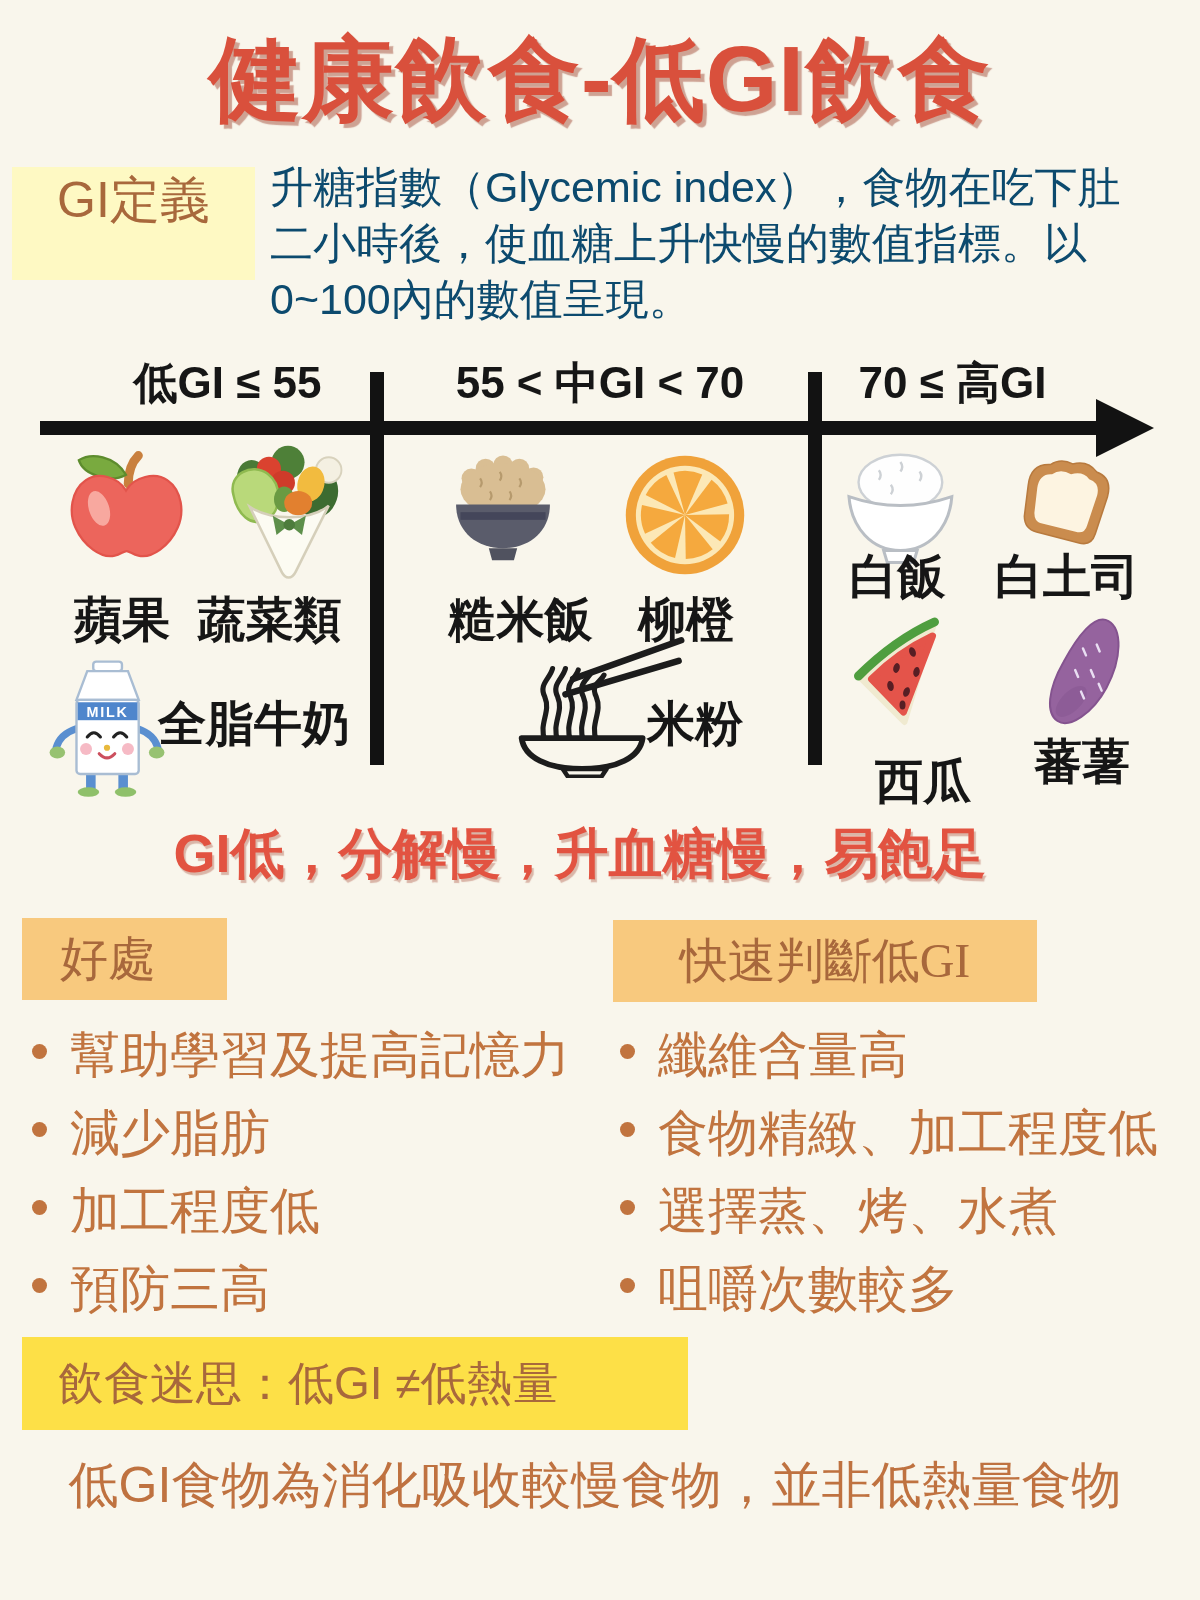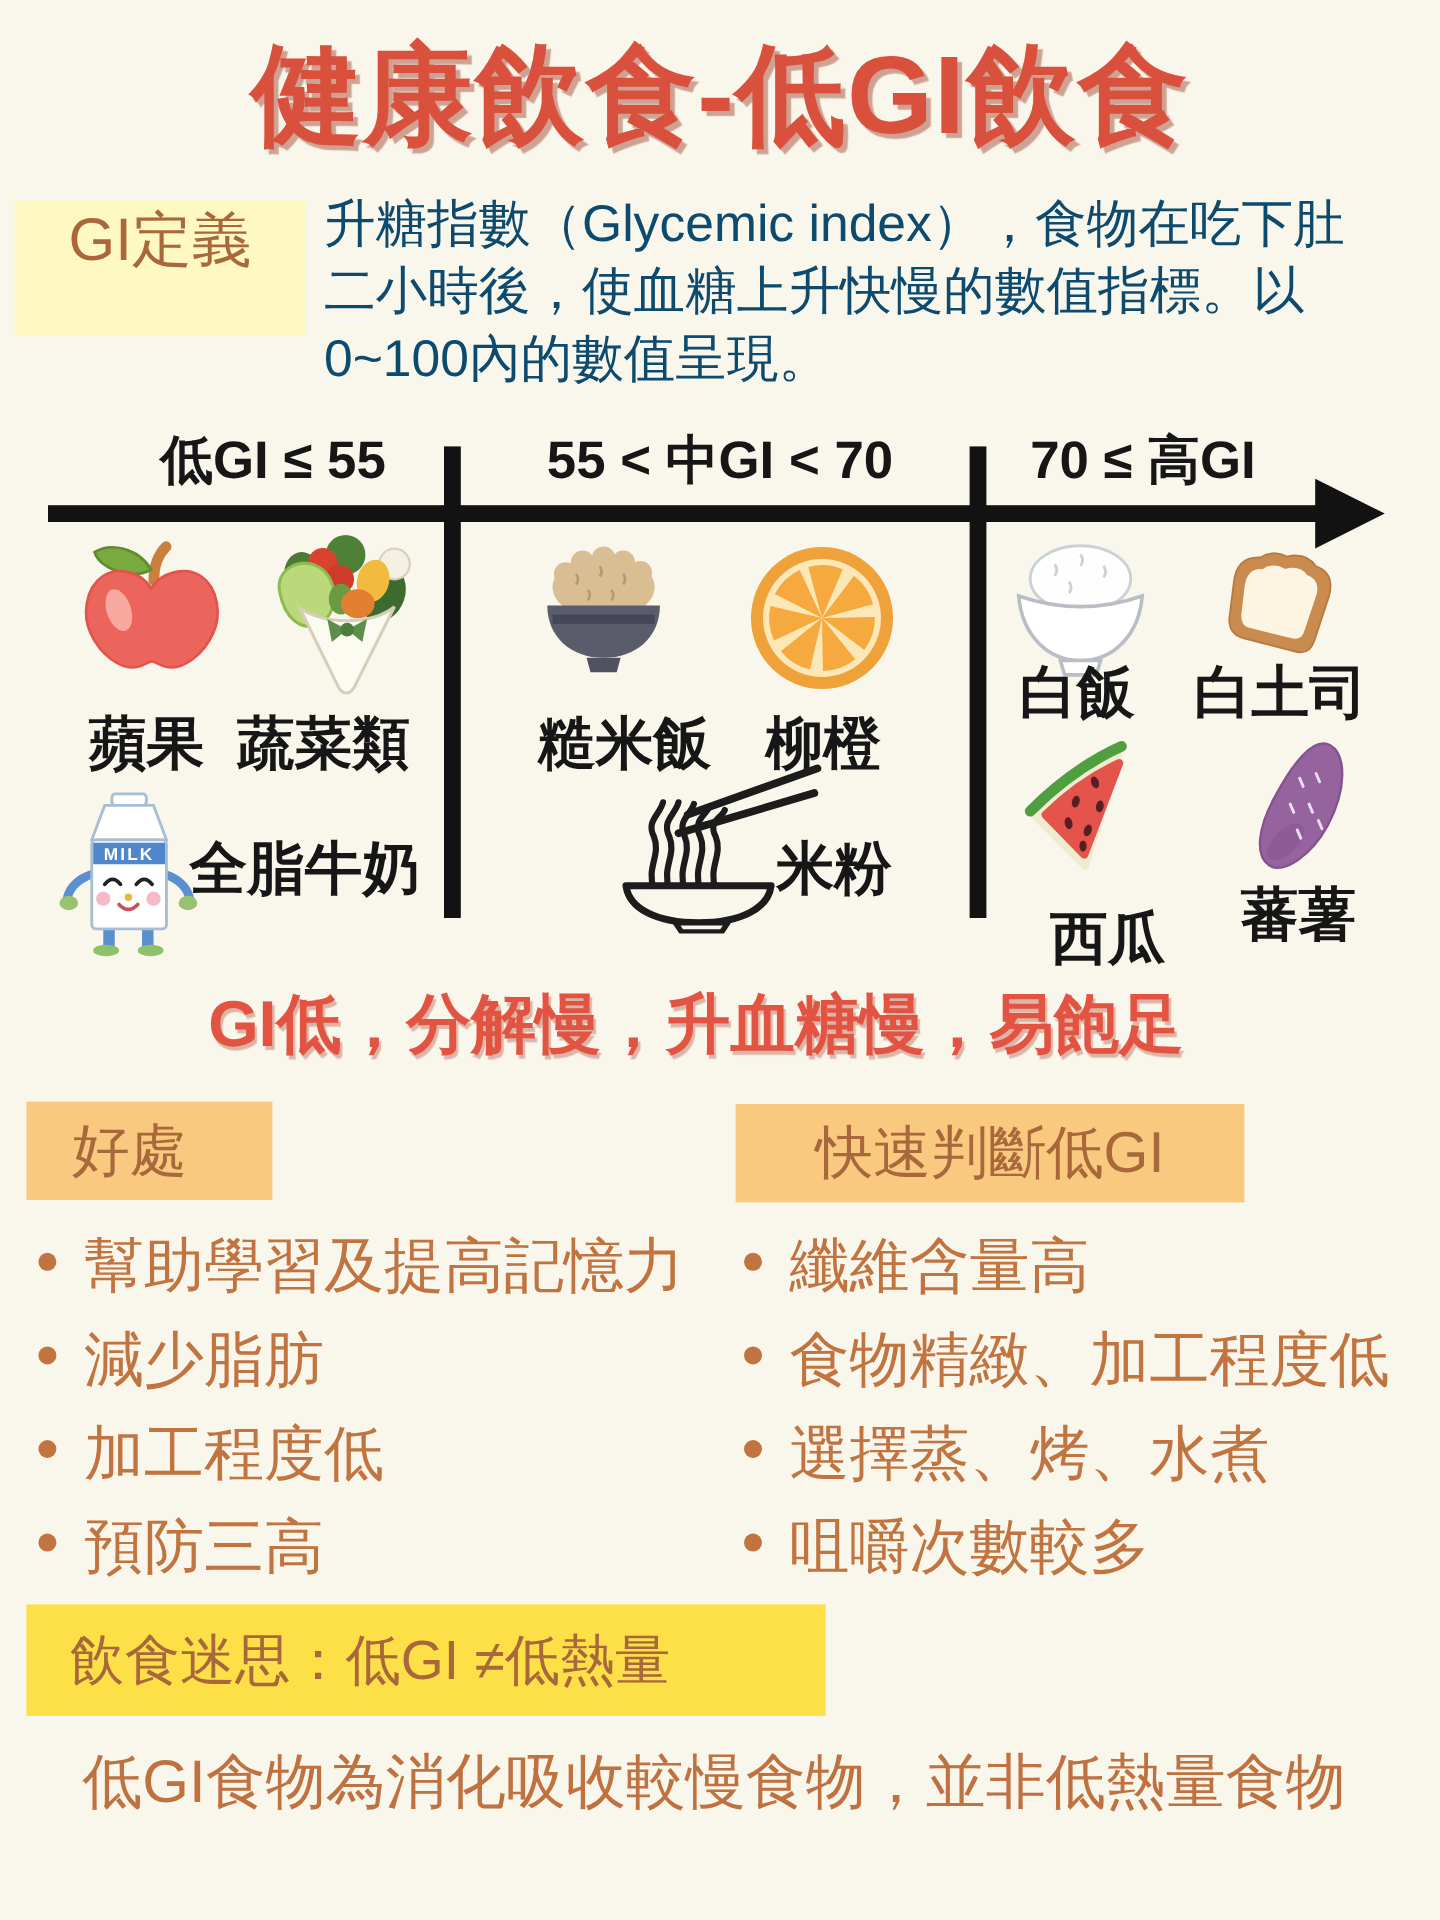--- a/index.html
+++ b/index.html
@@ -72,21 +72,21 @@
     white-space:nowrap;
   }
 
   
   .col-header{
     background:#f8c97e;color:#a8683c;
     font-size:48px;
     display:flex;align-items:center;
   }
   .benefits-header{left:22px;top:918px;width:205px;height:82px;padding-left:38px;box-sizing:border-box;}
-  .quick-header{left:613px;top:920px;width:424px;height:82px;justify-content:center;}
+  .quick-header{left:613px;top:920px;width:424px;height:82px;justify-content:center;font-family:Liberation Serif, serif;}
 
   .bullet-item{height:64px;}
   .bullet-dot{
     position:absolute;left:0;top:22px;
     width:15px;height:15px;border-radius:50%;
     background:#c1743f;
   }
   .bullet-text{
     position:absolute;left:38px;top:0;
     font-size:50px;color:#c1743f;white-space:nowrap;

